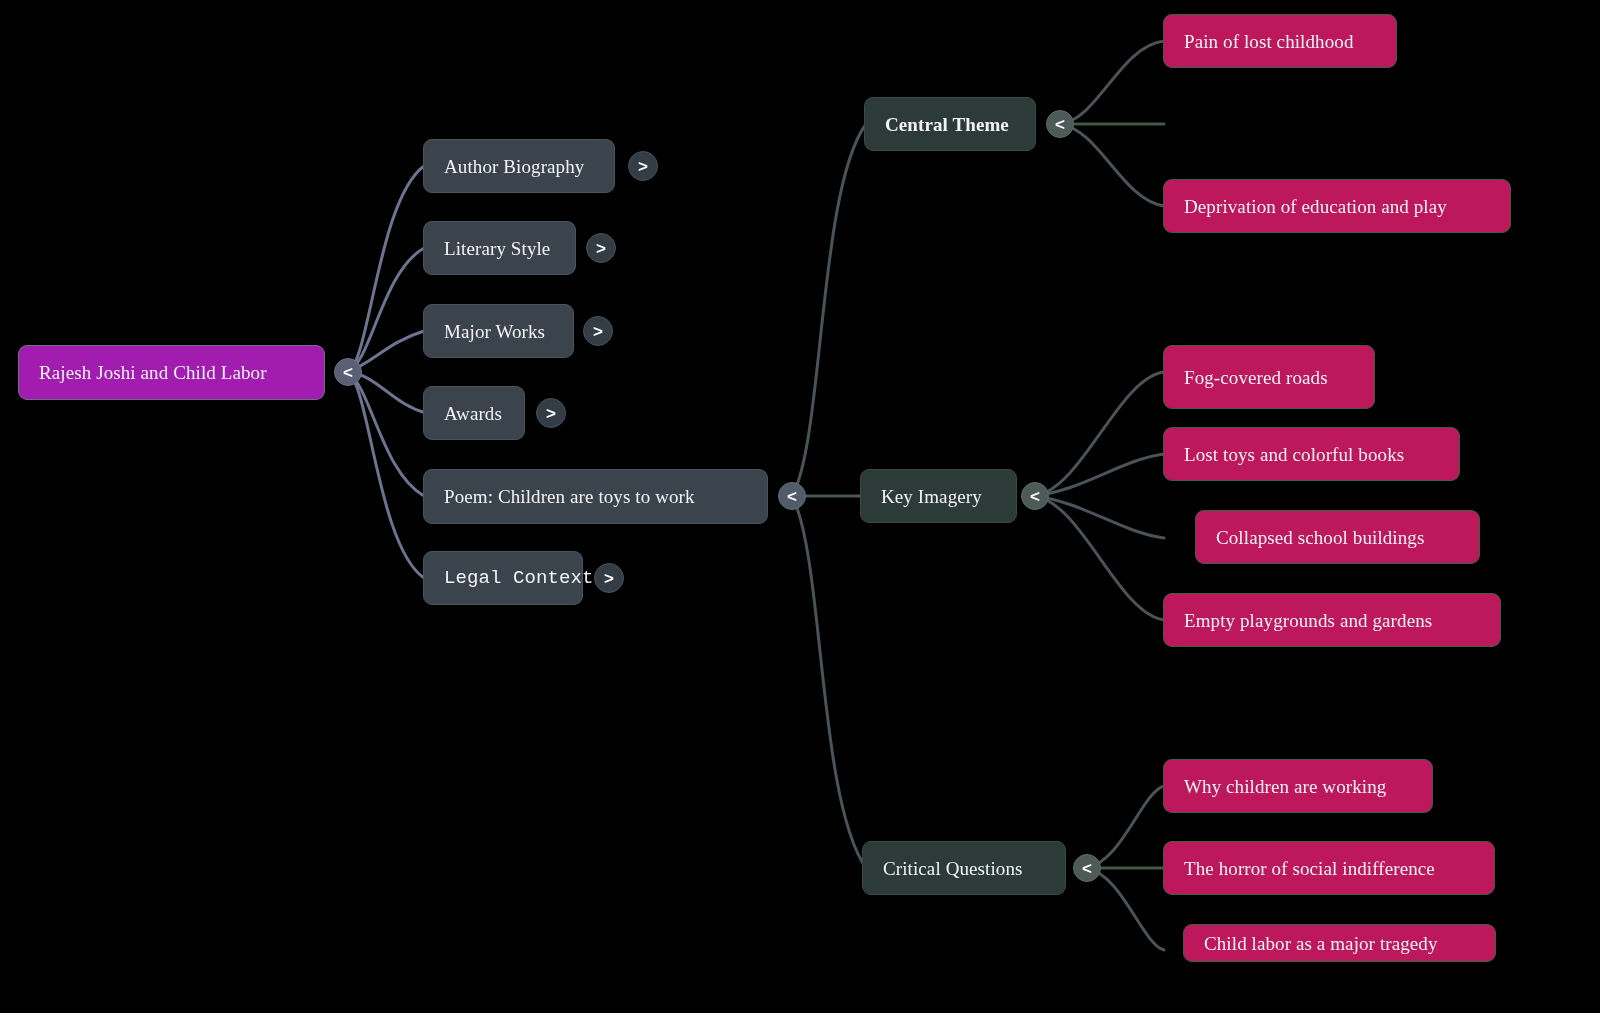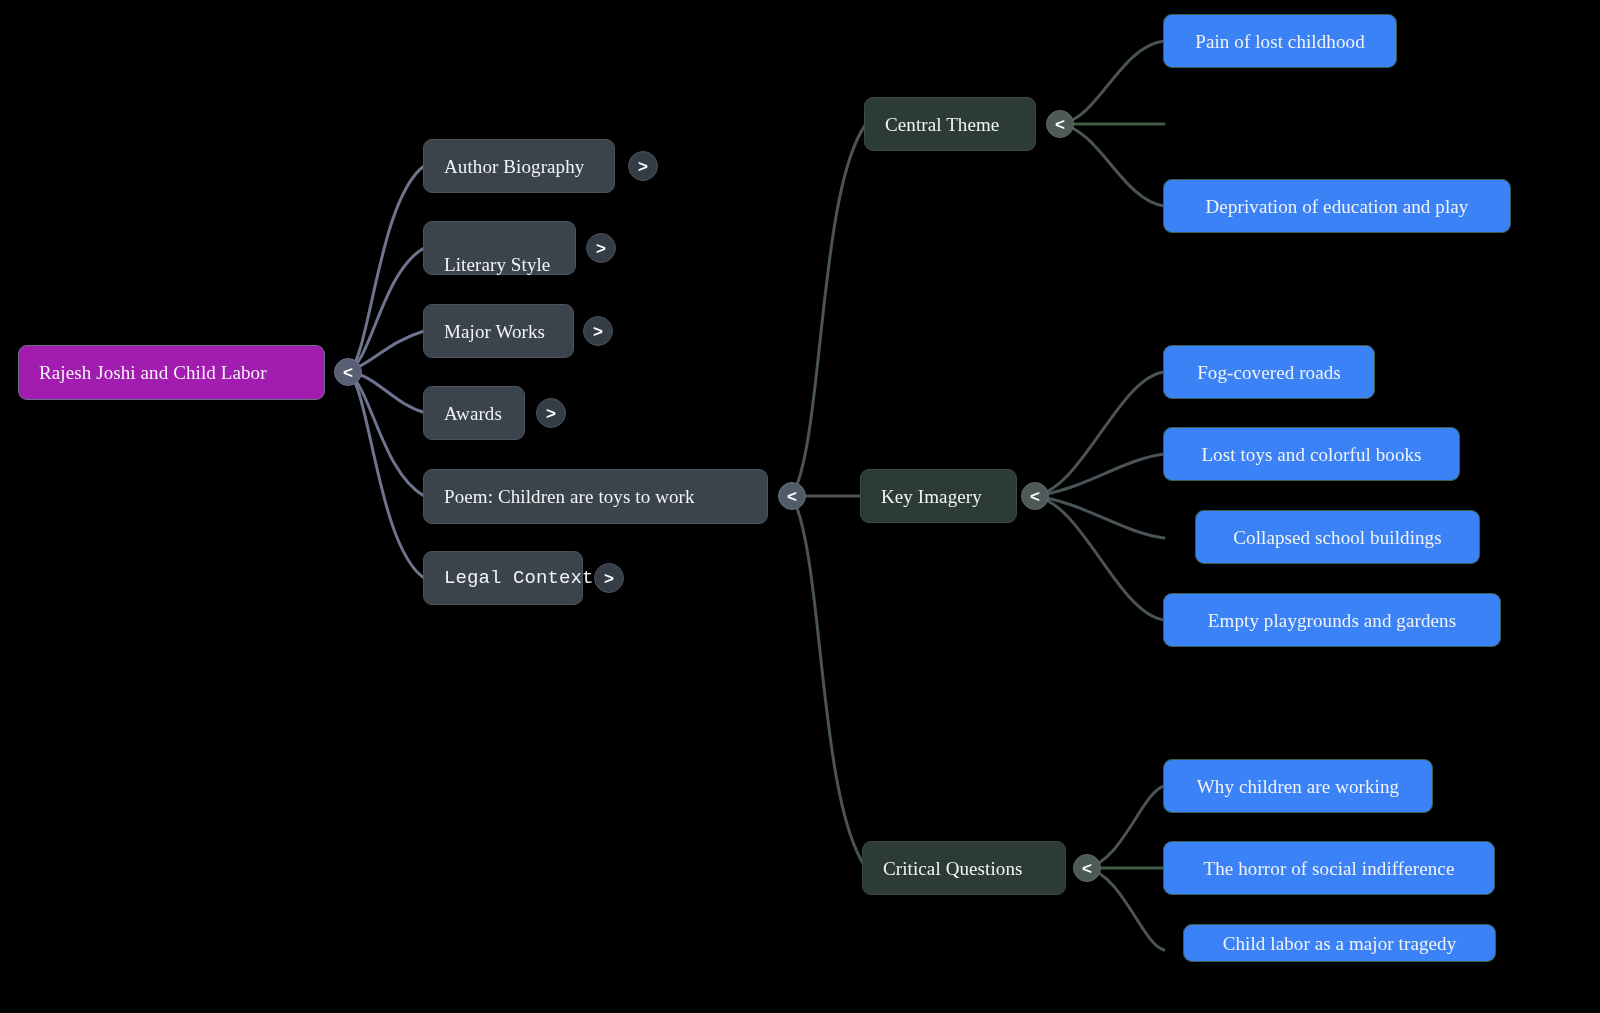--- a/index.html
+++ b/index.html
@@ -44,23 +44,22 @@
   }
   .node.lvl1 {
     background: #3b444d;
     border: 1px solid #4a545e;
   }
   .node.lvl2 {
     background: #2d3b38;
     border: 1px solid #3a4a46;
   }
   .node.lvl3 {
-    background: #3b82f6;
+    background: #be185d;
     border: 1px solid #3f5e4a;
-    justify-content: center;
   }
   .badge {
     position: absolute;
     box-sizing: border-box;
     display: flex;
     align-items: center;
     justify-content: center;
     border-radius: 50%;
     color: #ffffff;
     font-family: "Liberation Sans", sans-serif;
@@ -143,21 +142,21 @@
     <span>&lt;</span>
   </div>
 
   <div class="node lvl1" style="left:423px; top:139px; width:192px; height:54px;">
     <span>Author Biography</span>
   </div>
   <div class="badge collapsed" style="left:628px; top:151px;">
     <span>&gt;</span>
   </div>
 
-  <div class="node lvl1" style="left:423px; top:221px; width:153px; height:54px;align-items:flex-end;">
+  <div class="node lvl1" style="left:423px; top:221px; width:153px; height:54px;">
     <span>Literary Style</span>
   </div>
   <div class="badge collapsed" style="left:586px; top:233px;">
     <span>&gt;</span>
   </div>
 
   <div class="node lvl1" style="left:423px; top:304px; width:151px; height:54px;">
     <span>Major Works</span>
   </div>
   <div class="badge collapsed" style="left:583px; top:316px;">
@@ -178,42 +177,42 @@
     <span>&lt;</span>
   </div>
 
   <div class="node lvl1" style="left:423px; top:551px; width:160px; height:54px;font-family:Liberation Mono, monospace;">
     <span>Legal Context</span>
   </div>
   <div class="badge collapsed" style="left:594px; top:563px;">
     <span>&gt;</span>
   </div>
 
-  <div class="node lvl2" style="left:864px; top:97px; width:172px; height:54px;">
+  <div class="node lvl2" style="left:864px; top:97px; width:172px; height:54px;font-weight:bold;">
     <span>Central Theme</span>
   </div>
   <div class="badge expanded-green" style="left:1046px; top:110px;">
     <span>&lt;</span>
   </div>
 
   <div class="node lvl3" style="left:1163px; top:14px; width:234px; height:54px;">
     <span>Pain of lost childhood</span>
   </div>
   <div class="node lvl3" style="left:1163px; top:179px; width:348px; height:54px;">
     <span>Deprivation of education and play</span>
   </div>
 
   <div class="node lvl2" style="left:860px; top:469px; width:157px; height:54px;">
     <span>Key Imagery</span>
   </div>
   <div class="badge expanded-green" style="left:1021px; top:482px;">
     <span>&lt;</span>
   </div>
 
-  <div class="node lvl3" style="left:1163px; top:345px; width:212px; height:54px;">
+  <div class="node lvl3" style="left:1163px; top:345px; width:212px; height:64px;">
     <span>Fog-covered roads</span>
   </div>
   <div class="node lvl3" style="left:1163px; top:427px; width:297px; height:54px;">
     <span>Lost toys and colorful books</span>
   </div>
   <div class="node lvl3" style="left:1195px; top:510px; width:285px; height:54px;">
     <span>Collapsed school buildings</span>
   </div>
   <div class="node lvl3" style="left:1163px; top:593px; width:338px; height:54px;">
     <span>Empty playgrounds and gardens</span>

